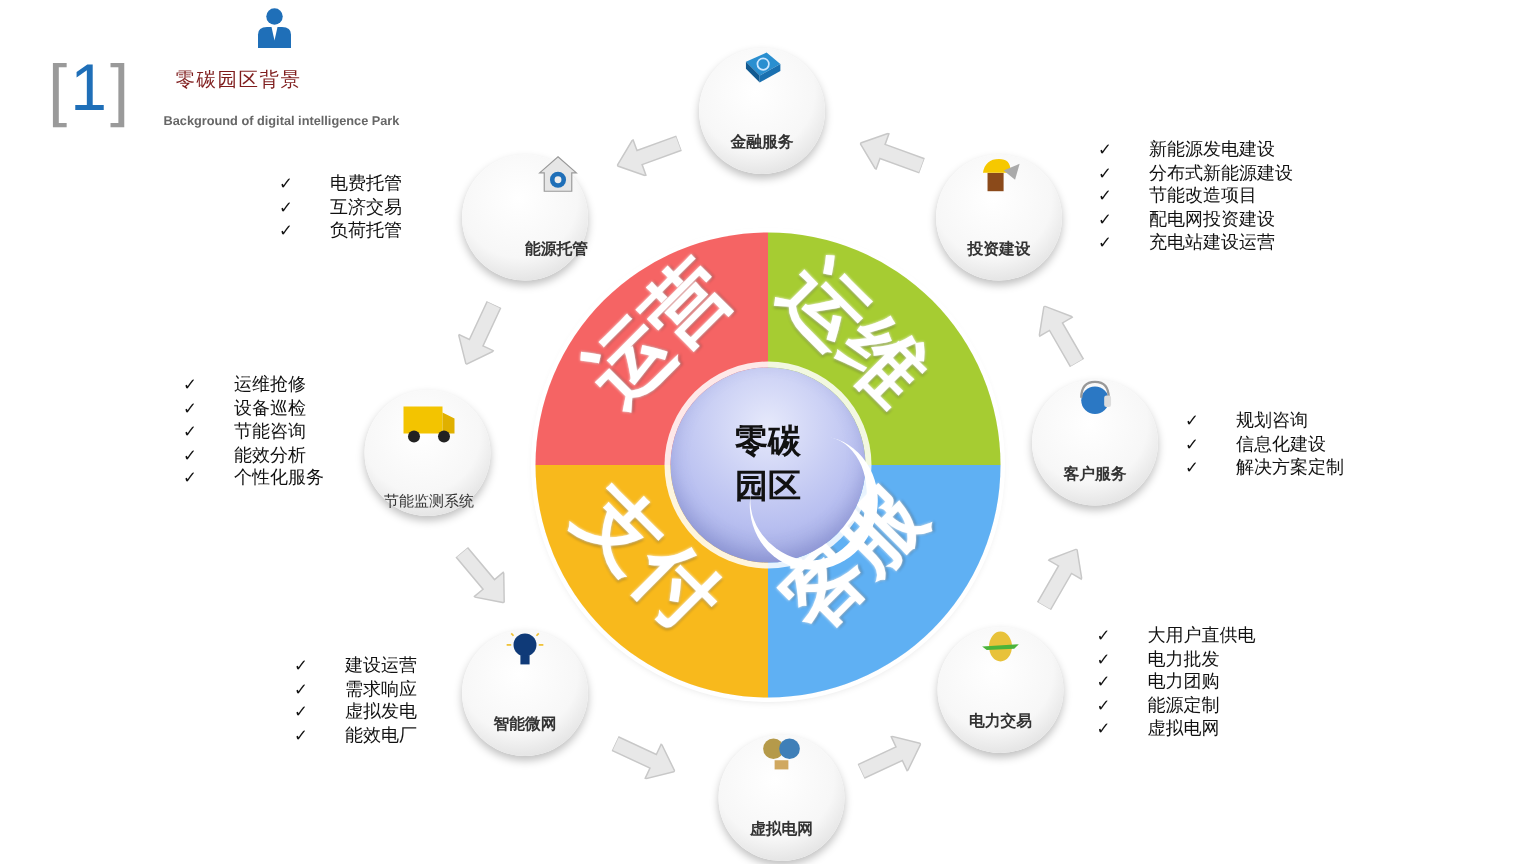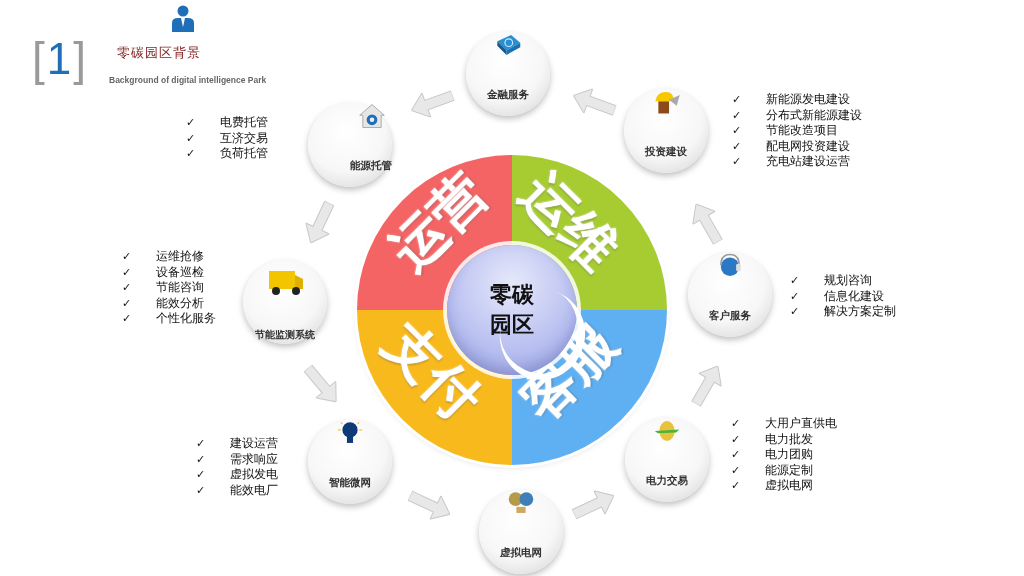--- a/index.html
+++ b/index.html
@@ -24,21 +24,21 @@
     display: flex; flex-direction: column; justify-content: center; }
   .inner-text { font-size: 22px; font-weight: bold; color: #111; line-height: 1.35; text-align: center; }
   .crescent { position: absolute; left: 500px; top: 290px; width: 85px; height: 90px; border-radius: 50%;
     border-right: 8px solid #fff; border-bottom: 6px solid #fff; transform: rotate(15deg); }
 
   .node { position: absolute; width: 84px; height: 84px; border-radius: 50%;
     background: radial-gradient(circle at 45% 35%, #ffffff 0%, #f7f7f7 55%, #dedede 85%, #c8c8c8 100%);
     box-shadow: 0 3px 6px rgba(0,0,0,0.25); display: flex; flex-direction: column; align-items: center; justify-content: flex-end; padding-bottom: 14px; gap: 26px; }
   .node-icon { width: 40px; height: 34px; margin-bottom: 4px; display: flex; align-items: center; justify-content: center; }
   .node-label { font-size: 10.5px; font-weight: bold; color: #333; white-space: nowrap; }
-  .node-label.wrap { white-space: normal; width: 62px; line-height: 1.15; text-align: center; font-weight: bold; font-family: "DejaVu Serif", serif; font-size: 10px; }
+  .node-label.wrap { white-space: normal; width: 62px; line-height: 1.15; text-align: right; font-weight: normal; font-family: "DejaVu Serif", serif; font-size: 10px; }
 
   .list { position: absolute; list-style: none; font-size: 12px; line-height: 15.5px; color: #111; }
   .list li { display: flex; }
   .check { width: 34px; font-size: 11px; }
 
   .arrow { position: absolute; width: 44px; height: 26px; }
 </style>
 </head>
 <body>
 
@@ -70,21 +70,21 @@
 <div class="node" style="left:466px; top:32px;">
   <svg class="node-icon" viewBox="0 0 40 34">
     <polygon points="6,12 24,4 36,14 18,24" fill="#2a8fd0"></polygon>
     <polygon points="6,12 18,24 18,30 6,18" fill="#125a90"></polygon>
     <polygon points="18,24 36,14 36,20 18,30" fill="#1a70b0"></polygon>
     <circle cx="21" cy="14" r="5" fill="none" stroke="#cfe8ff" stroke-width="1.5"></circle>
   </svg>
   <span class="node-label">金融服务</span>
 </div>
 
-<div class="node" style="left:624px; top:89px;">
+<div class="node" style="left:624px; top:103px;">
   <svg class="node-icon" viewBox="0 0 40 34">
     <rect x="10" y="16" width="14" height="16" fill="#8b4a1a"></rect>
     <path d="M6 16 Q8 4 20 4 Q30 4 30 14 L32 16 Z" fill="#f6c800"></path>
     <polygon points="24,14 38,8 34,22" fill="#aaa"></polygon>
   </svg>
   <span class="node-label">投资建设</span>
 </div>
 
 <div class="node" style="left:688px; top:253px;">
   <svg class="node-icon" viewBox="0 0 40 34">

